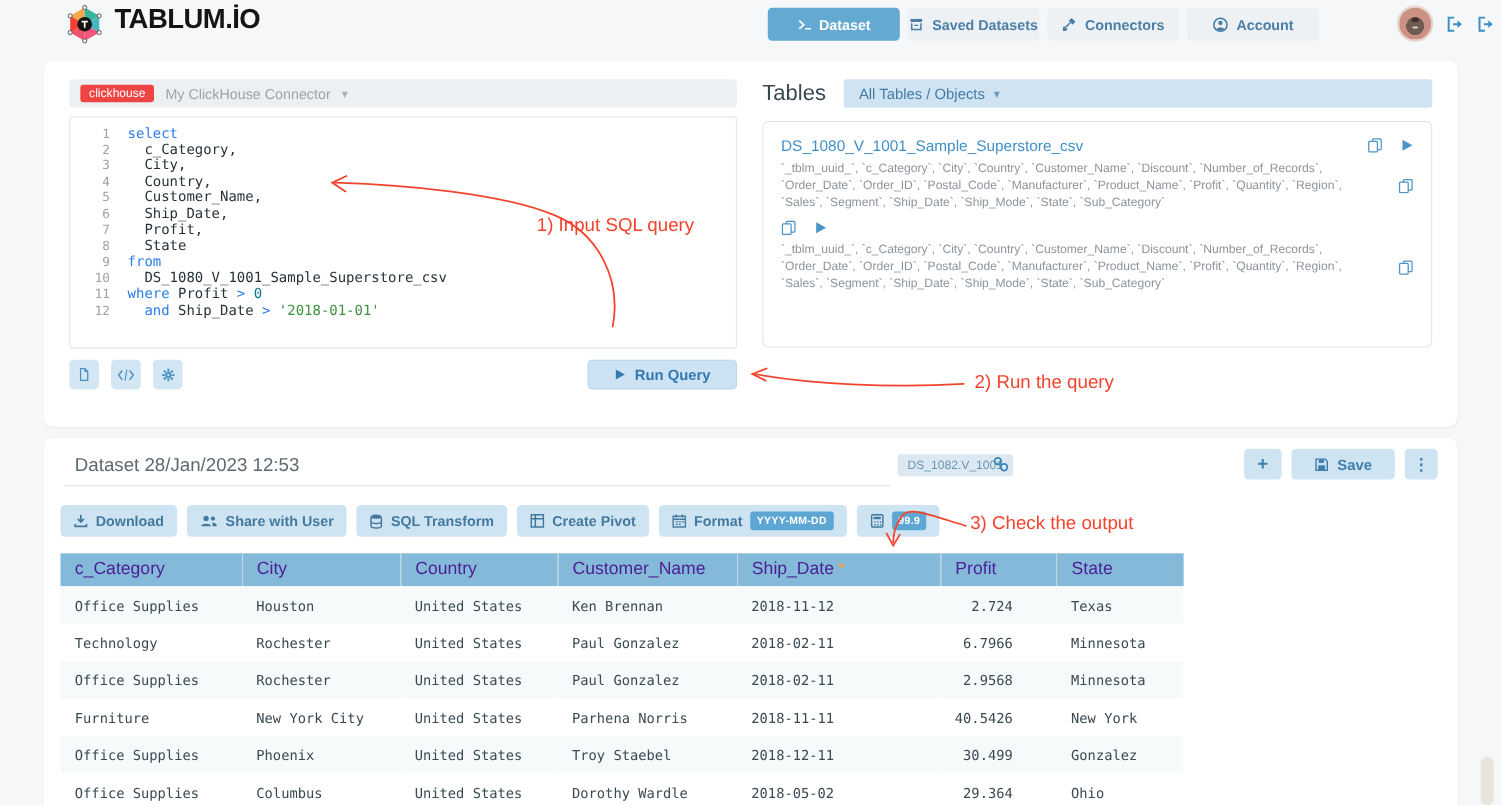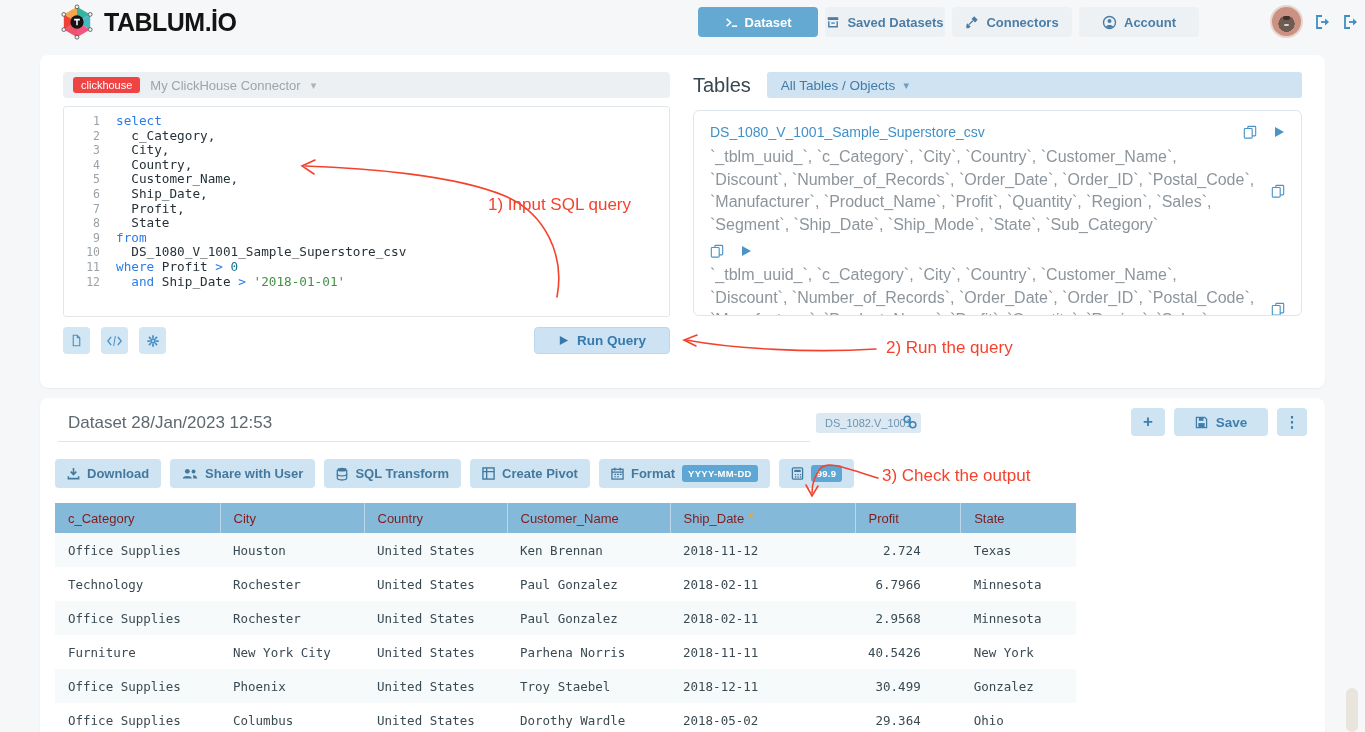--- a/index.html
+++ b/index.html
@@ -1,21 +1,21 @@
 <!DOCTYPE html>
 <html><head>
 <meta charset="utf-8">
 <style>
   * { margin:0; padding:0; box-sizing:border-box; }
   html,body { width:1365px; height:732px; overflow:hidden; }
   body { background:#f5f7f8; font-family:"Liberation Sans", sans-serif; position:relative; }
 
   
   .topnav { height:44px; display:flex; align-items:center; padding:0 14px 0 58px; position:relative; }
-  .brand { display:flex; align-items:center; gap:8px; }
+  .brand { display:flex; align-items:flex-start; gap:8px; }
   .brand-text { font-size:25px; font-weight:800; letter-spacing:-0.5px; color:#141414; }
   .nav-group { display:flex; gap:7px; position:absolute; left:698px; top:7px; }
   .nav-btn { min-width:120px; height:30px; border:none; border-radius:4px; display:flex; align-items:center; justify-content:center; gap:7px;
              background:#edf1f4; color:#4a7ea7; font-size:13px; font-weight:600; font-family:"Liberation Sans",sans-serif; cursor:pointer; }
   .nav-btn.active { background:#64a9d2; color:#ffffff; }
   .user-area { position:absolute; left:1270px; top:5px; display:flex; align-items:center; gap:12px; }
   .avatar { width:33px; height:33px; border-radius:50%; background:radial-gradient(circle at 50% 58%, #6f5b50 0 36%, #cb9183 37% 100%); border:2px solid #e7d4ce; position:relative; }
   .avatar::after{ content:""; position:absolute; left:11px; top:9px; width:7px; height:4px; border-radius:2px; background:#3e332c; box-shadow:0 7px 0 -1px #cfd6d9; }
   .exit-ic { color:#3d8fc4; display:inline-flex; cursor:pointer; }
 
@@ -47,40 +47,40 @@
   .tables-title { font-size:20px; font-weight:500; color:#37474f; }
   .tables-filter { flex:1; margin-left:16px; height:26px; background:#cfe3f3; border-radius:3px; display:flex; align-items:center; padding:0 14px; gap:8px; cursor:pointer; }
   .tables-filter span.lbl { color:#447ba5; font-size:13.5px; }
   .tables-filter .caret { color:#6d9cc0; }
   .tables-list { margin-top:12px; height:206px; border:1px solid #dde6ec; border-radius:6px; padding:13px 16px; overflow:hidden; }
   .tbl-entry { margin-bottom:7px; }
   .tbl-entry-head { display:flex; align-items:center; gap:16px; }
   .tbl-link { color:#4191c9; font-size:14px; font-weight:500; text-decoration:none; flex:1; cursor:pointer; }
   .tbl-ic { color:#4a94c8; display:inline-flex; cursor:pointer; }
   .tbl-entry-body { display:flex; align-items:center; gap:16px; margin-top:6px; }
-  .tbl-cols { flex:1; color:#8d959c; font-size:16px; line-height:1.42; }
+  .tbl-cols { flex:1; color:#8d959c; font-size:11px; line-height:1.42; }
 
   
   .ds-title-wrap { position:absolute; left:18px; top:8px; width:752px; height:36px; border-bottom:1px solid #e3e6e8; }
   .ds-title { font-size:17px; font-weight:400; color:#5d686f; padding:7px 0 0 10px; }
   .ds-badge { position:absolute; left:776px; top:15px; background:#dce9f3; color:#6e94b0; font-size:11px; border-radius:3px; padding:4px 9px; }
   .ds-link-ic { position:absolute; left:862px; top:16px; color:#3d85b8; cursor:pointer; }
   .hd-btn { position:absolute; top:10px; height:28px; border:none; border-radius:4px; background:#cfe4f3; color:#3f7fae; cursor:pointer;
             display:flex; align-items:center; justify-content:center; gap:8px; font-size:13.5px; font-weight:600; font-family:"Liberation Sans",sans-serif; }
   .btn-add { left:1091px; width:34px; font-size:17px; }
   .btn-save { left:1134px; width:94px; }
   .btn-kebab { left:1237px; width:30px; font-size:15px; }
   .toolbar { position:absolute; left:15px; top:61px; display:flex; gap:9px; }
   .tb-btn { height:29px; border:none; border-radius:4px; background:#cfe4f3; color:#44799f; cursor:pointer; padding:0 12px;
             display:flex; align-items:center; gap:7px; font-size:13px; font-weight:600; font-family:"Liberation Sans",sans-serif; }
   .tb-badge { background:#5ea7d4; color:#fff; font-size:9.5px; font-weight:700; border-radius:3px; padding:3px 6px; letter-spacing:.3px; }
 
   
   .data-table { position:absolute; left:15px; top:105px; border-collapse:collapse; table-layout:fixed; }
-  .data-table th { background:#84b9d9; color:#7f1d1d; font-weight:400; font-size:13px; text-align:left; height:30px; padding:0 0 0 13px;
+  .data-table th { background:#84b9d9; color:#4c1d95; font-weight:400; font-size:16px; text-align:left; height:30px; padding:0 0 0 13px;
                    border-left:1px solid rgba(255,255,255,.45); cursor:pointer; white-space:nowrap; }
   .data-table th:first-child { border-left:none; }
   .data-table td { font-family:"DejaVu Sans Mono", monospace; font-size:12.5px; color:#3a4a52; height:34px; padding:0 0 0 13px; white-space:nowrap; }
   .data-table tr.odd td { background:#f7fafb; }
   .data-table td.num { text-align:right; padding-right:40px;margin-top:32px; }
   .sort-dot { display:inline-block; width:4px; height:4px; border-radius:50%; background:#f0a23e; margin:0 0 6px 5px; }
 
   
   .ann-label { position:absolute; color:#f4432d; font-size:17px; white-space:nowrap; }
   .ann-svg { position:absolute; left:0; top:0; pointer-events:none; }

